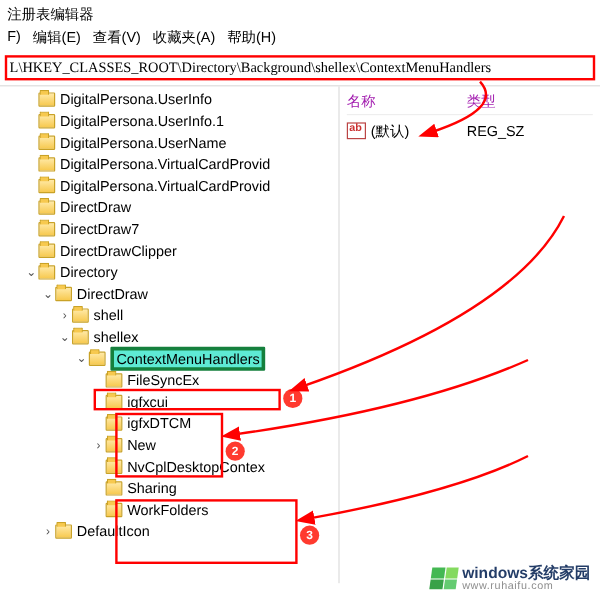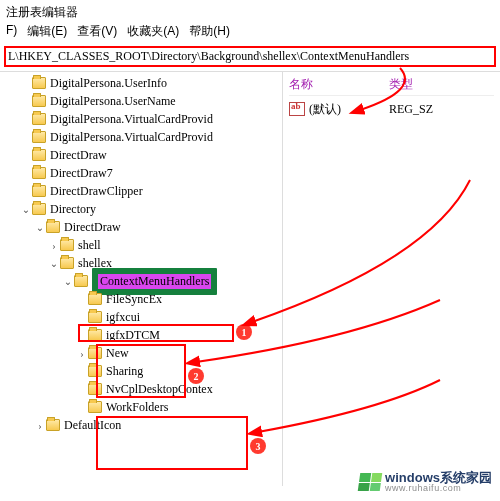--- a/index.html
+++ b/index.html
@@ -21,21 +21,21 @@
     margin: 2px 4px 4px 4px;
     padding: 1px 2px;
   }
   .path-bar {
     width: 100%;
     border: none;
     font-size: 12px;
     font-family: Liberation Serif, serif;
     outline: none;
   }
-  .main { display: flex; height: 415px; border-top: 1px solid #ddd; font-family: Liberation Serif, serif; }
+  .main { display: flex; height: 415px; border-top: 1px solid #ddd; }
   .tree-pane {
     width: 283px;
     overflow: hidden;
     border-right: 1px solid #ddd;
     padding-top: 2px;
     position: relative;
   }
   .tree { list-style: none; }
   .tree-row {
     display: flex;
@@ -69,22 +69,22 @@
     position: absolute;
     top: -3px; left: 0;
     width: 6px; height: 3px;
     background: #f7c94f;
     border: 1px solid #c9a227;
     border-bottom: none;
     border-radius: 1px 1px 0 0;
   }
   .label-txt { white-space: nowrap; }
   .selected {
-    background: #d946ef;
-    border: 6px solid #15803d;
+    background: #5eead4;
+    border: 3px solid #15803d;
     padding: 0 2px;
     border-radius: 1px;
   }
   .list-pane { flex: 1; padding: 4px 6px; position: relative; }
   .list-header {
     display: flex;
     font-size: 12px;
     color: #a21caf;
     border-bottom: 1px solid #eee;
     padding-bottom: 2px;
@@ -184,20 +184,26 @@
         <li class="tree-row">
           <span class="indent" style="width: 14px;"></span>
           <span class="twisty"></span>
           <span class="folder"></span>
           <span class="label-txt">DigitalPersona.UserInfo</span>
         </li>
         <li class="tree-row">
           <span class="indent" style="width: 14px;"></span>
           <span class="twisty"></span>
           <span class="folder"></span>
+          <span class="label-txt">DigitalPersona.UserInfo.1</span>
+        </li>
+        <li class="tree-row">
+          <span class="indent" style="width: 14px;"></span>
+          <span class="twisty"></span>
+          <span class="folder"></span>
           <span class="label-txt">DigitalPersona.UserName</span>
         </li>
         <li class="tree-row">
           <span class="indent" style="width: 14px;"></span>
           <span class="twisty"></span>
           <span class="folder"></span>
           <span class="label-txt">DigitalPersona.VirtualCardProvid</span>
         </li>
         <li class="tree-row">
           <span class="indent" style="width: 14px;"></span>
@@ -274,27 +280,27 @@
         <li class="tree-row">
           <span class="indent" style="width: 70px;"></span>
           <span class="twisty">›</span>
           <span class="folder"></span>
           <span class="label-txt">New</span>
         </li>
         <li class="tree-row">
           <span class="indent" style="width: 70px;"></span>
           <span class="twisty"></span>
           <span class="folder"></span>
+          <span class="label-txt">NvCplDesktopContex</span>
+        </li>
+        <li class="tree-row">
+          <span class="indent" style="width: 70px;"></span>
+          <span class="twisty"></span>
+          <span class="folder"></span>
           <span class="label-txt">Sharing</span>
-        </li>
-        <li class="tree-row">
-          <span class="indent" style="width: 70px;"></span>
-          <span class="twisty"></span>
-          <span class="folder"></span>
-          <span class="label-txt">NvCplDesktopContex</span>
         </li>
         <li class="tree-row">
           <span class="indent" style="width: 70px;"></span>
           <span class="twisty"></span>
           <span class="folder"></span>
           <span class="label-txt">WorkFolders</span>
         </li>
         <li class="tree-row">
           <span class="indent" style="width: 28px;"></span>
           <span class="twisty">›</span>

